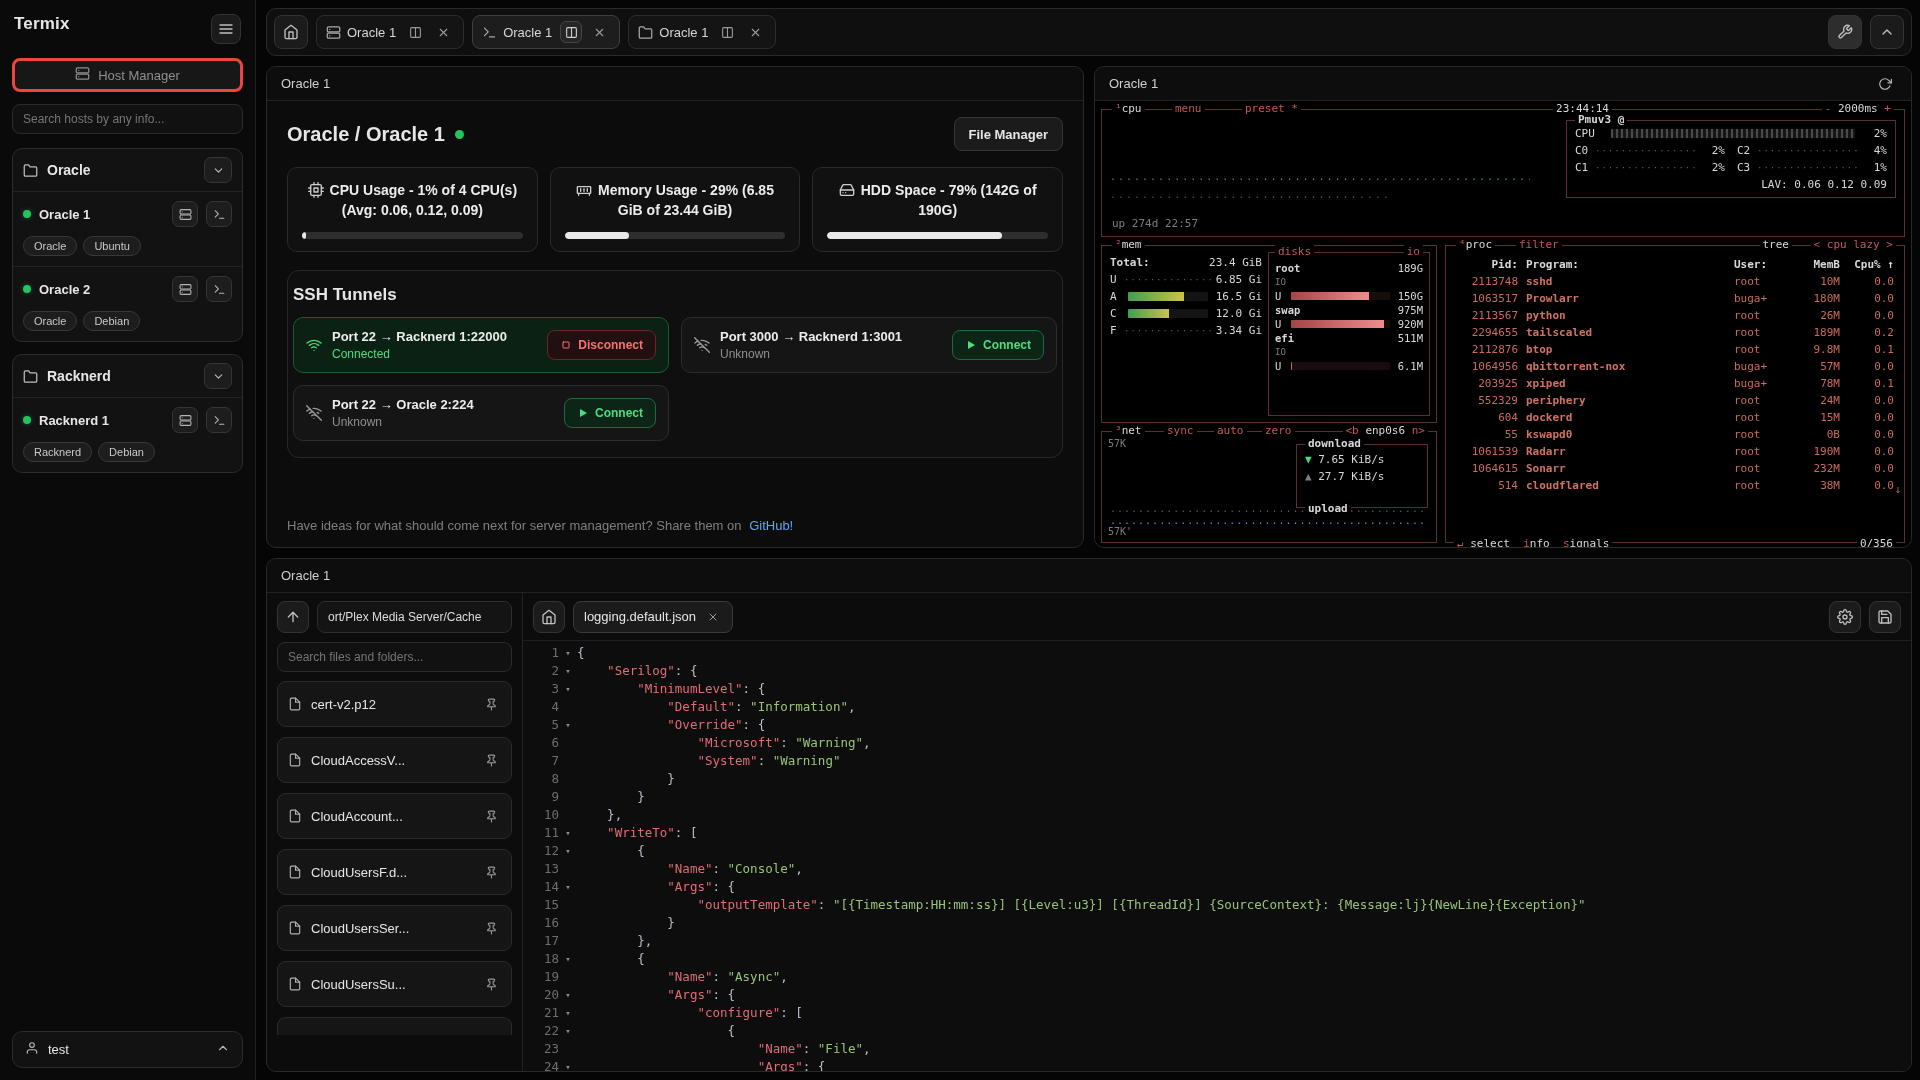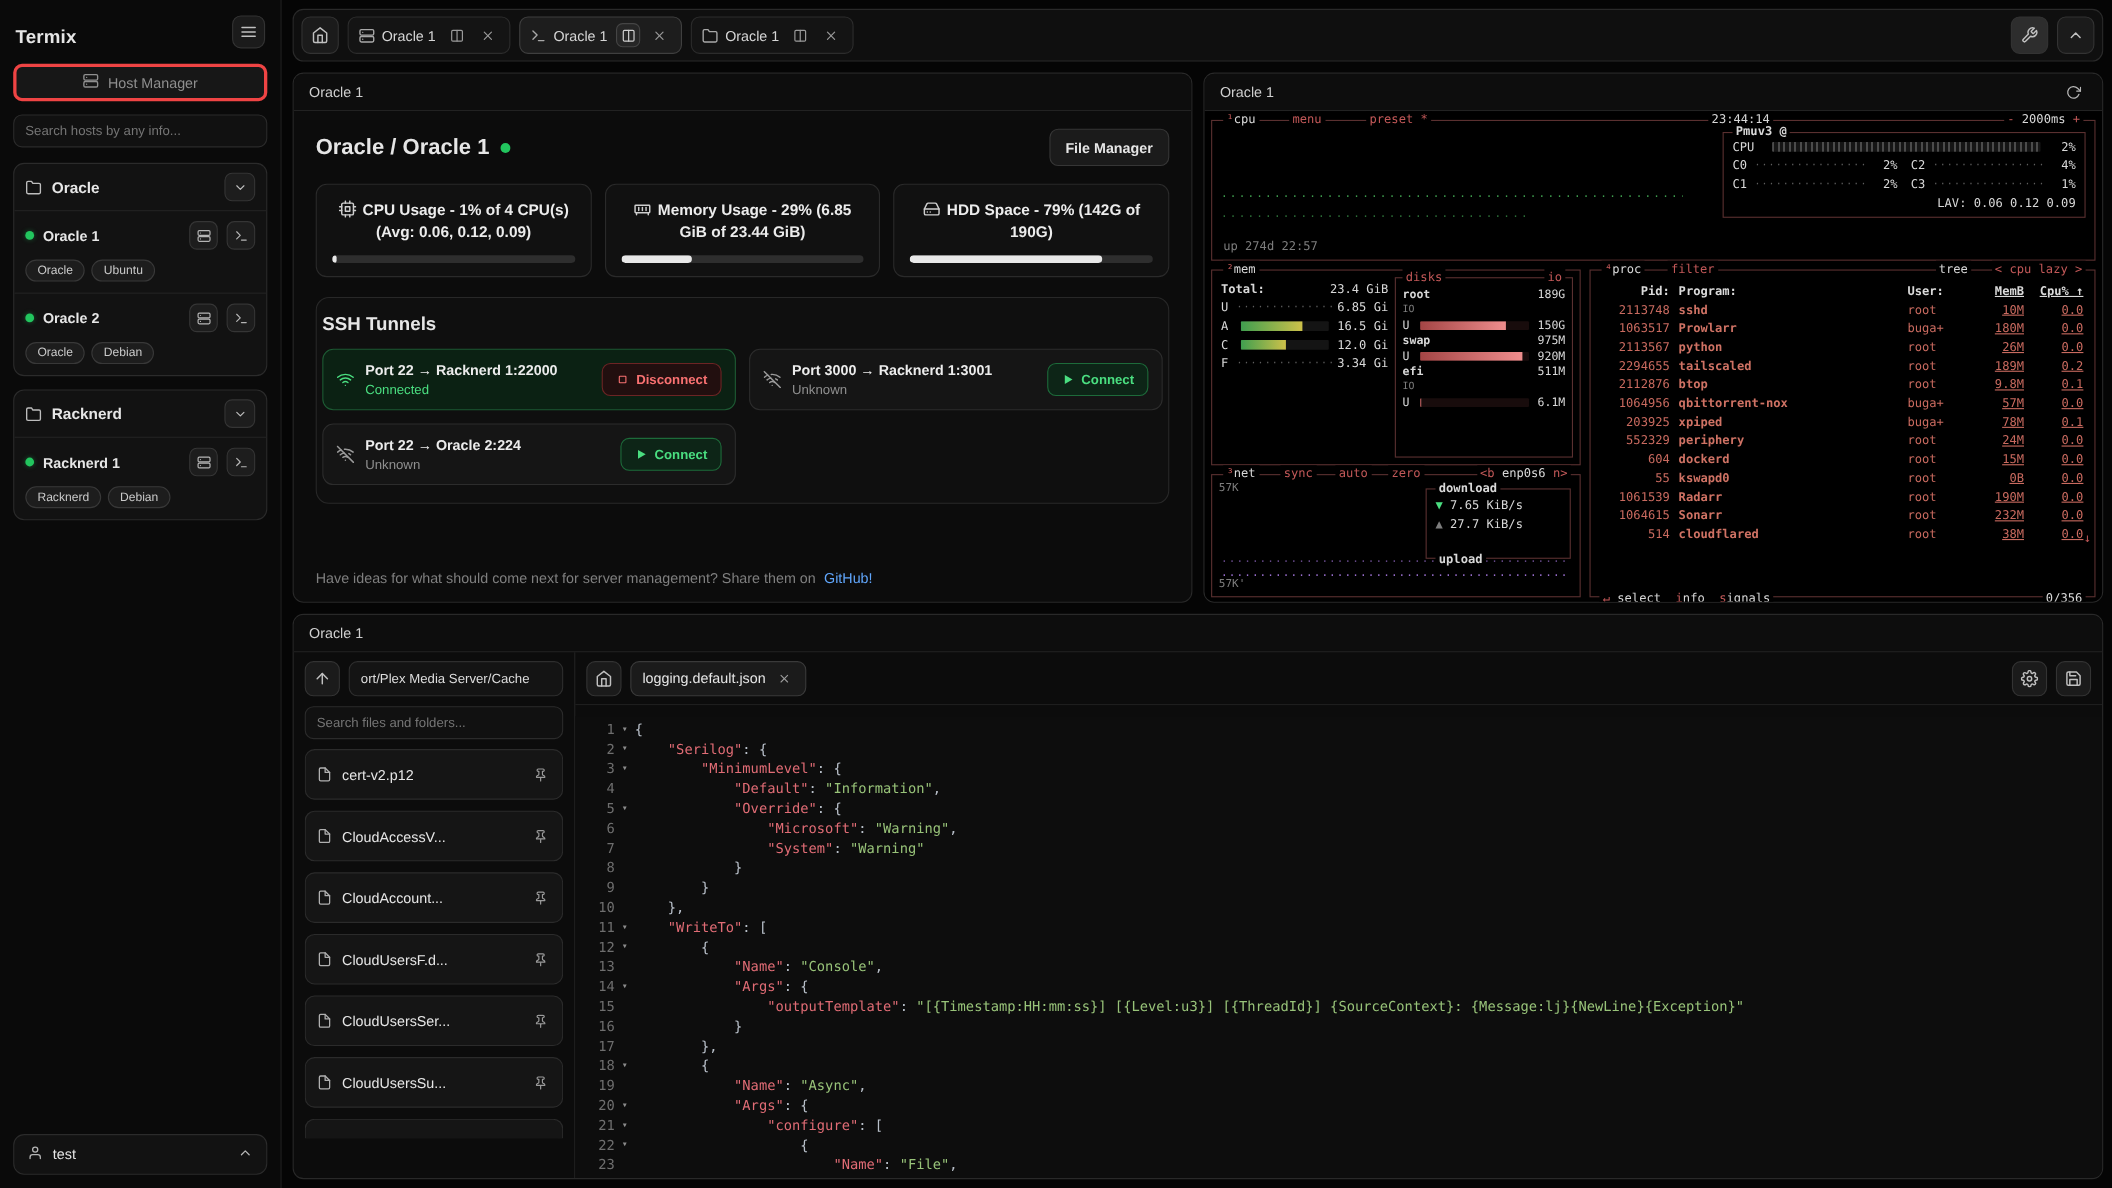--- a/index.html
+++ b/index.html
@@ -3,21 +3,21 @@
 <meta charset="utf-8">
 <style>
   * { margin:0; padding:0; box-sizing:border-box; }
   html,body { width:1920px; height:1080px; overflow:hidden; }
   body { background:#050505; color:#e6e6e6; font-family:"Liberation Sans",sans-serif; font-size:14px; }
   .app { display:flex; width:100%; height:100%; }
 
   
   .sidebar { width:256px; min-width:256px; height:100%; background:#0a0a0a; border-right:1px solid #1f1f1f;
              display:flex; flex-direction:column; padding:10px 12px 12px; }
-  .sb-head { display:flex; align-items:flex-end; justify-content:space-between; padding:4px 2px 14px; }
+  .sb-head { display:flex; align-items:flex-start; justify-content:space-between; padding:4px 2px 14px; }
   .sb-title { font-size:17px; font-weight:700; letter-spacing:.2px; }
   .sq-btn { width:34px; height:34px; display:flex; align-items:center; justify-content:center;
             background:#1b1b1b; border:1px solid #333; border-radius:8px; color:#c0c0c0; cursor:pointer; }
   .sq-btn.small { width:30px; height:30px; }
   .ic { width:16px; height:16px; }
   .hm-btn { display:flex; align-items:center; justify-content:center; gap:8px; height:34px; width:100%;
             background:#171717; border:3px solid #ef4444; border-radius:8px; color:#8f8f8f; font-size:13px; cursor:pointer; margin-bottom:12px; }
   .hm-btn .ic { width:15px; height:15px; }
   .sb-search { width:100%; height:30px; background:#111; border:1px solid #2b2b2b; border-radius:8px;
                color:#ddd; font-size:12px; padding:0 10px; margin-bottom:14px; outline:none; }
@@ -125,21 +125,21 @@
   .dwrap { position:absolute; left:6px; right:6px; top:8px; }
   .drow { display:flex; align-items:center; height:14px; font-size:10.5px; color:#d8d8d8; }
   .drow.io { color:#7d7d7d; font-size:9px; }
   .dn { font-weight:700; } .dv { margin-left:auto; padding-left:4px; } .du { width:12px; }
   .dbar { flex:1; height:8px; margin:0 4px; background:#180c0c; border-radius:1px; overflow:hidden; }
   .dbar i { display:block; height:100%; background:linear-gradient(90deg,#a34545,#ef8d8d); }
   .ngraph { position:absolute; left:8px; overflow:hidden; white-space:nowrap; color:#9a6fd0; font-size:10px; letter-spacing:1px; }
   .phead,.prow { display:grid; grid-template-columns:62px 1fr 50px 48px 46px; column-gap:8px; padding:0 10px;
                  font-size:11px; height:17px; align-items:center; }
   .phead { color:#dadada; font-weight:700; margin-top:10px; }
-  .c-pid { text-align:right; } .c-mem,.c-cpu { text-align:right;text-decoration:underline; }
+  .c-pid { text-align:right; } .c-mem,.c-cpu { text-align:right; }
   .prow { color:#c96a5f; }
   .prow .c-prog { color:#cf7264; white-space:nowrap; overflow:hidden;font-weight:bold; }
 
   
   .fp-body { flex:1; display:flex; min-height:0; }
   .fp-left { width:256px; min-width:256px; border-right:1px solid #222; display:flex; flex-direction:column;
              padding:8px 10px 0; gap:9px; }
   .fp-toolbar-left { display:flex; gap:8px; }
   .sq-btn.sm32 { width:32px; height:32px; }
   .path-input { flex:1; min-width:0; height:32px; background:#141414; border:1px solid #2e2e2e; border-radius:8px;
@@ -148,21 +148,21 @@
                  font-size:12px; padding:0 10px; outline:none; }
   .file-list { flex:1; overflow:hidden; display:flex; flex-direction:column; gap:10px; }
   .file-item { min-height:46px; height:46px; display:flex; align-items:center; gap:9px; background:#151515;
                border:1px solid #2b2b2b; border-radius:9px; padding:0 10px; font-size:13px; cursor:pointer; }
   .file-item .f-ic { width:14px; height:14px; color:#b0b0b0; flex:none; }
   .file-name { white-space:nowrap; overflow:hidden; }
   .pin-btn { margin-left:auto; background:none; border:none; color:#9a9a9a; cursor:pointer;
              width:20px; height:20px; display:flex; align-items:center; justify-content:center; }
   .pin-btn .ic { width:13px; height:13px; }
   .file-item.partial { min-height:18px; height:18px; border-bottom:none; border-radius:9px 9px 0 0; }
-  .fp-right { flex:1; display:flex; flex-direction:column; min-width:0;gap:10px; }
+  .fp-right { flex:1; display:flex; flex-direction:column; min-width:0; }
   .fp-toolbar-right { height:48px; min-height:48px; display:flex; align-items:center; gap:8px; padding:8px 10px;
                       border-bottom:1px solid #1e1e1e; }
   .editor-tab { display:flex; align-items:center; gap:8px; height:32px; background:#1b1b1b;
                 border:1px solid #3a3a3a; border-radius:8px; padding:0 10px; font-size:13px; color:#e6e6e6; cursor:pointer; }
   .tab-x { background:none; border:none; color:#9a9a9a; width:18px; height:18px; display:flex; align-items:center;
            justify-content:center; cursor:pointer; }
   .tab-x .ic { width:12px; height:12px; }
   .editor { flex:1; overflow:hidden; background:#0d0d0d; padding-top:3px;
             font-family:"DejaVu Sans Mono",monospace; font-size:12.5px; line-height:18px; }
   .ed-line { display:flex; height:18px; white-space:pre; }

